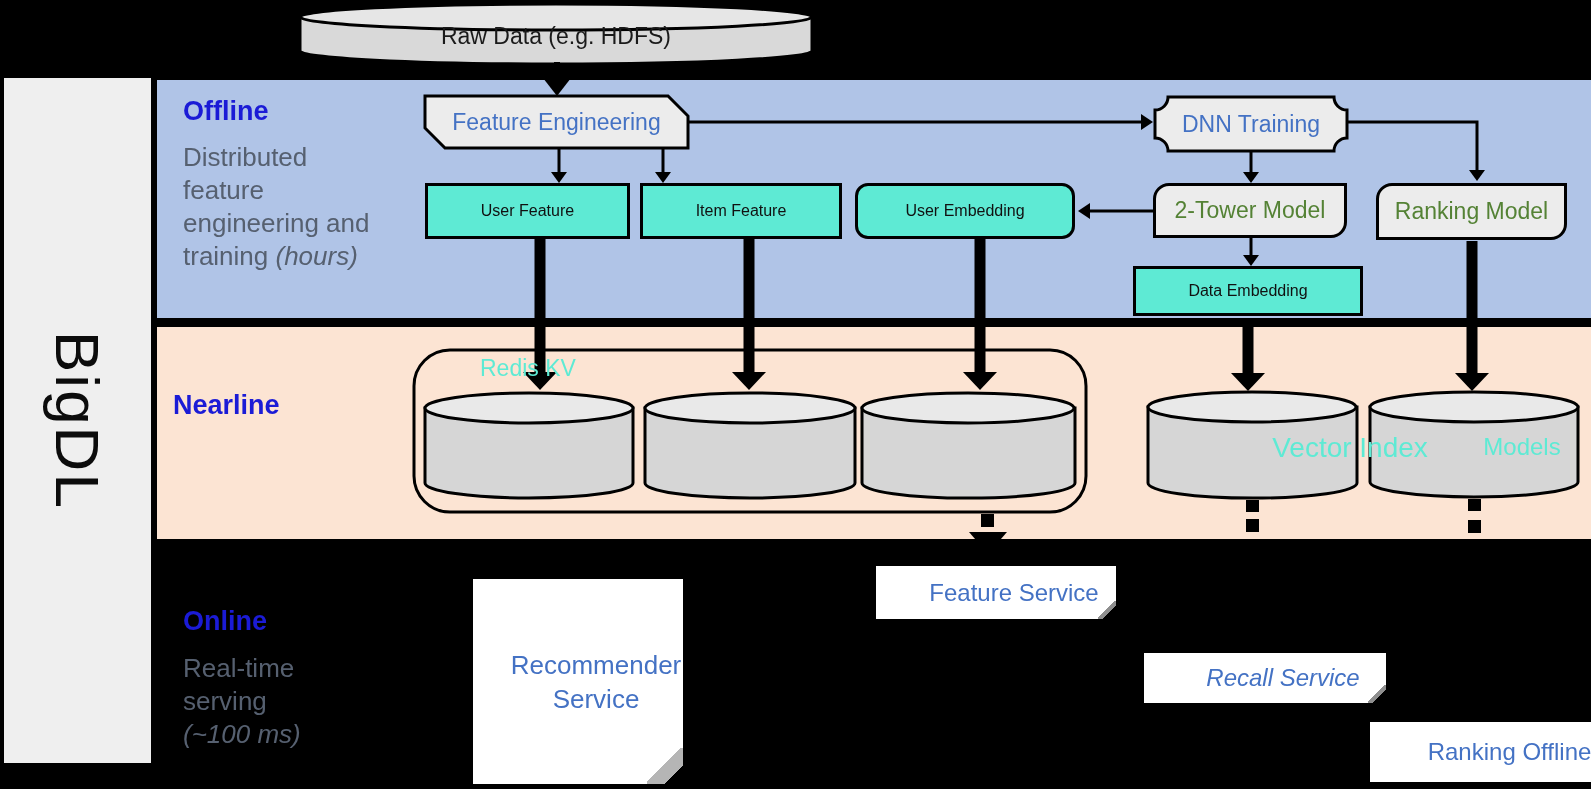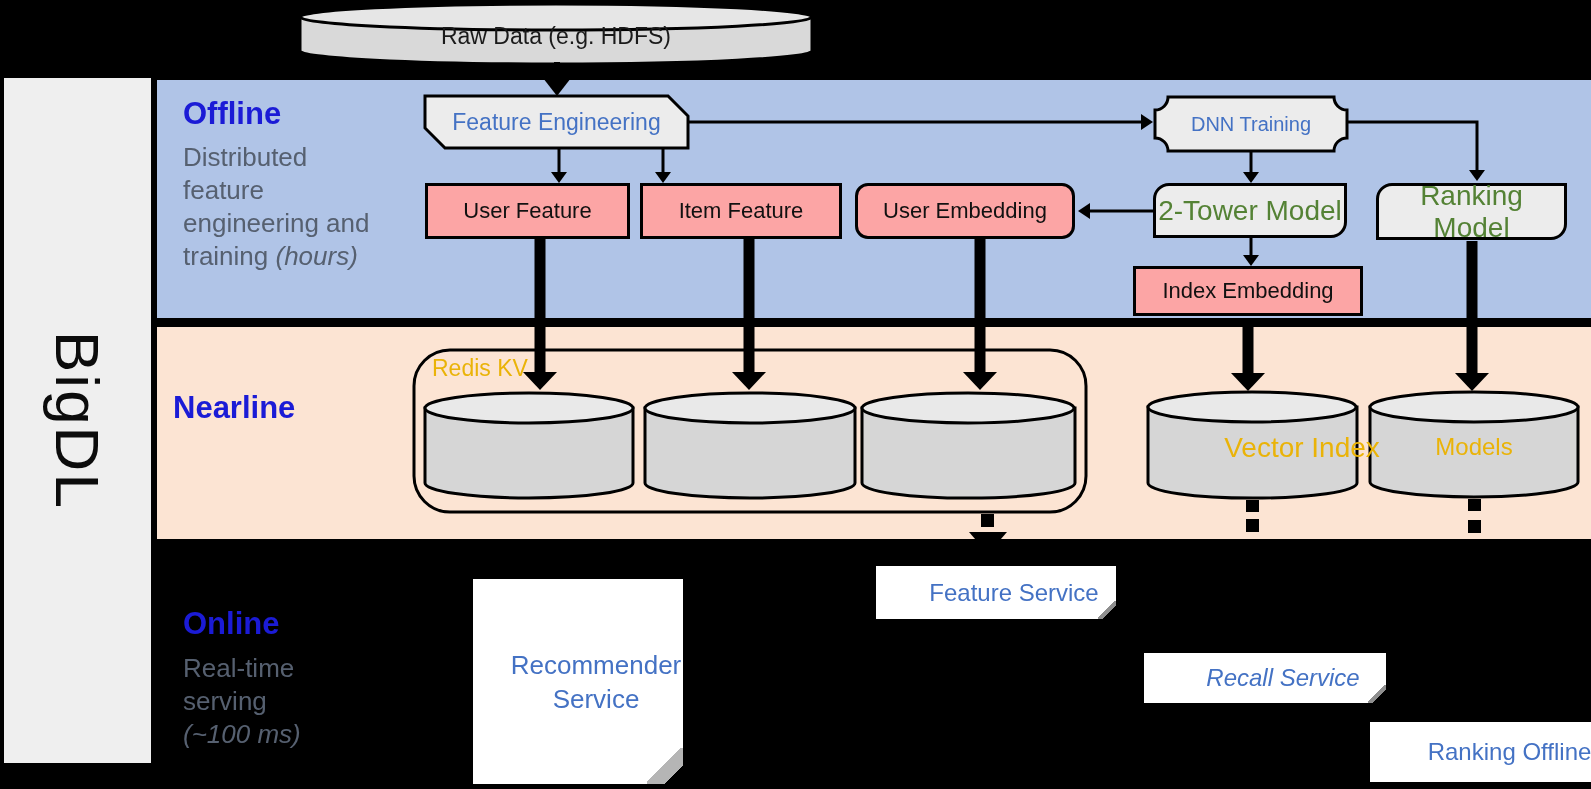--- a/index.html
+++ b/index.html
@@ -9,33 +9,33 @@
   .band-offline{left:157px;top:80px;width:1434px;height:238px;background:#b0c4e7;}
   .band-nearline{left:157px;top:327px;width:1434px;height:212px;background:#fce4d3;}
   .sidebar{position:absolute;left:4px;top:78px;width:147px;height:685px;background:#efefef;
            z-index:2;display:flex;align-items:center;justify-content:center;}
   .sidebar-text{writing-mode:vertical-rl;font-size:62px;color:#0c0c0c;letter-spacing:2px;}
   svg.layer{position:absolute;left:0;top:0;z-index:1;}
   .lbl{position:absolute;z-index:2;display:flex;align-items:center;justify-content:center;
        text-align:center;pointer-events:none;}
   .node{position:absolute;z-index:2;display:flex;align-items:center;justify-content:center;
         text-align:center;box-sizing:border-box;}
-  .darkbox{background:#fca5a5;border:3px solid #000;color:#111;font-size:22px;}
-  .altbox{background:#ececec;border:3px solid #000;color:#548235;font-size:28px;border-radius:16px 0 16px 0;}
-  .sec-title{position:absolute;z-index:2;color:#1b1bd6;font-size:31px;font-weight:600;}
+  .darkbox{background:#5eead4;border:3px solid #000;color:#111;font-size:16px;}
+  .altbox{background:#ececec;border:3px solid #000;color:#548235;font-size:23px;border-radius:16px 0 16px 0;}
+  .sec-title{position:absolute;z-index:2;color:#1b1bd6;font-size:27px;font-weight:600;}
   .sec-sub{position:absolute;z-index:2;color:#566070;font-size:26px;line-height:33px;}
   .sec-sub .note{font-style:italic;}
   .card{position:absolute;z-index:2;background:#fff;color:#4472c4;display:flex;align-items:center;
         justify-content:center;text-align:center;font-size:24px;padding-left:36px;}
   .fold{position:absolute;right:0;bottom:0;width:18px;height:18px;
         background:linear-gradient(to bottom right,rgba(0,0,0,0) 0%,rgba(0,0,0,0) 46%,#8f8f8f 46%,#8f8f8f 62%,#000 62%,#000 100%);}
   .fold-big{width:36px;height:36px;
         background:linear-gradient(to bottom right,rgba(0,0,0,0) 0%,rgba(0,0,0,0) 46%,#b5b5b5 46%,#b5b5b5 74%,#000 74%,#000 100%);}
   .blue-text{color:#4472c4;}
-  .brown-text{color:#eab308;}
+  .brown-text{color:#5eead4;margin-left:48px;}
 </style>
 </head>
 <body>
 
 <div class="stage">
 
   <div class="band band-offline"></div>
   <div class="band band-nearline"></div>
 
   <div class="sidebar">
@@ -150,31 +150,31 @@
     <span>Distributed feature engineering and training </span><span class="note">(hours)</span>
   </div>
   <div class="sec-title" style="left:173px;top:390px;">Nearline</div>
   <div class="sec-title" style="left:183px;top:606px;">Online</div>
   <div class="sec-sub" style="left:183px;top:652px;width:155px;">
     <span>Real-time serving </span><span class="note">(~100 ms)</span>
   </div>
 
   <div class="lbl" style="left:300px;top:8px;width:512px;height:56px;font-size:23px;color:#1a1a1a;">Raw Data (e.g. HDFS)</div>
   <div class="lbl blue-text" style="left:425px;top:96px;width:263px;height:52px;font-size:23px;">Feature Engineering</div>
-  <div class="lbl blue-text" style="left:1155px;top:97px;width:192px;height:54px;font-size:20px;">DNN Training</div>
+  <div class="lbl blue-text" style="left:1155px;top:97px;width:192px;height:54px;font-size:23px;">DNN Training</div>
   <div class="lbl brown-text" style="left:432px;top:354px;width:110px;height:28px;font-size:23px;justify-content:flex-start;">Redis KV</div>
   <div class="lbl brown-text" style="left:1184px;top:400px;width:236px;height:95px;font-size:28px;">Vector Index</div>
   <div class="lbl brown-text" style="left:1370px;top:399px;width:208px;height:95px;font-size:24px;">Models</div>
 
   <div class="node darkbox" style="left:425px;top:183px;width:205px;height:56px;">User Feature</div>
   <div class="node darkbox" style="left:640px;top:183px;width:202px;height:56px;">Item Feature</div>
   <div class="node darkbox" style="left:855px;top:183px;width:220px;height:56px;border-radius:13px;">User Embedding</div>
   <div class="node altbox" style="left:1153px;top:183px;width:194px;height:55px;">2-Tower Model</div>
   <div class="node altbox" style="left:1376px;top:183px;width:191px;height:57px;">Ranking Model</div>
-  <div class="node darkbox" style="left:1133px;top:266px;width:230px;height:50px;">Index Embedding</div>
+  <div class="node darkbox" style="left:1133px;top:266px;width:230px;height:50px;">Data Embedding</div>
 
   <div class="card" style="left:473px;top:579px;width:174px;height:205px;font-size:26px;line-height:34px;">
     <span>Recommender Service</span>
     <span class="fold fold-big"></span>
   </div>
   <div class="card" style="left:876px;top:566px;width:204px;height:53px;">
     <span>Feature Service</span>
     <span class="fold"></span>
   </div>
   <div class="card" style="left:1144px;top:653px;width:206px;height:50px;font-style:italic;">

